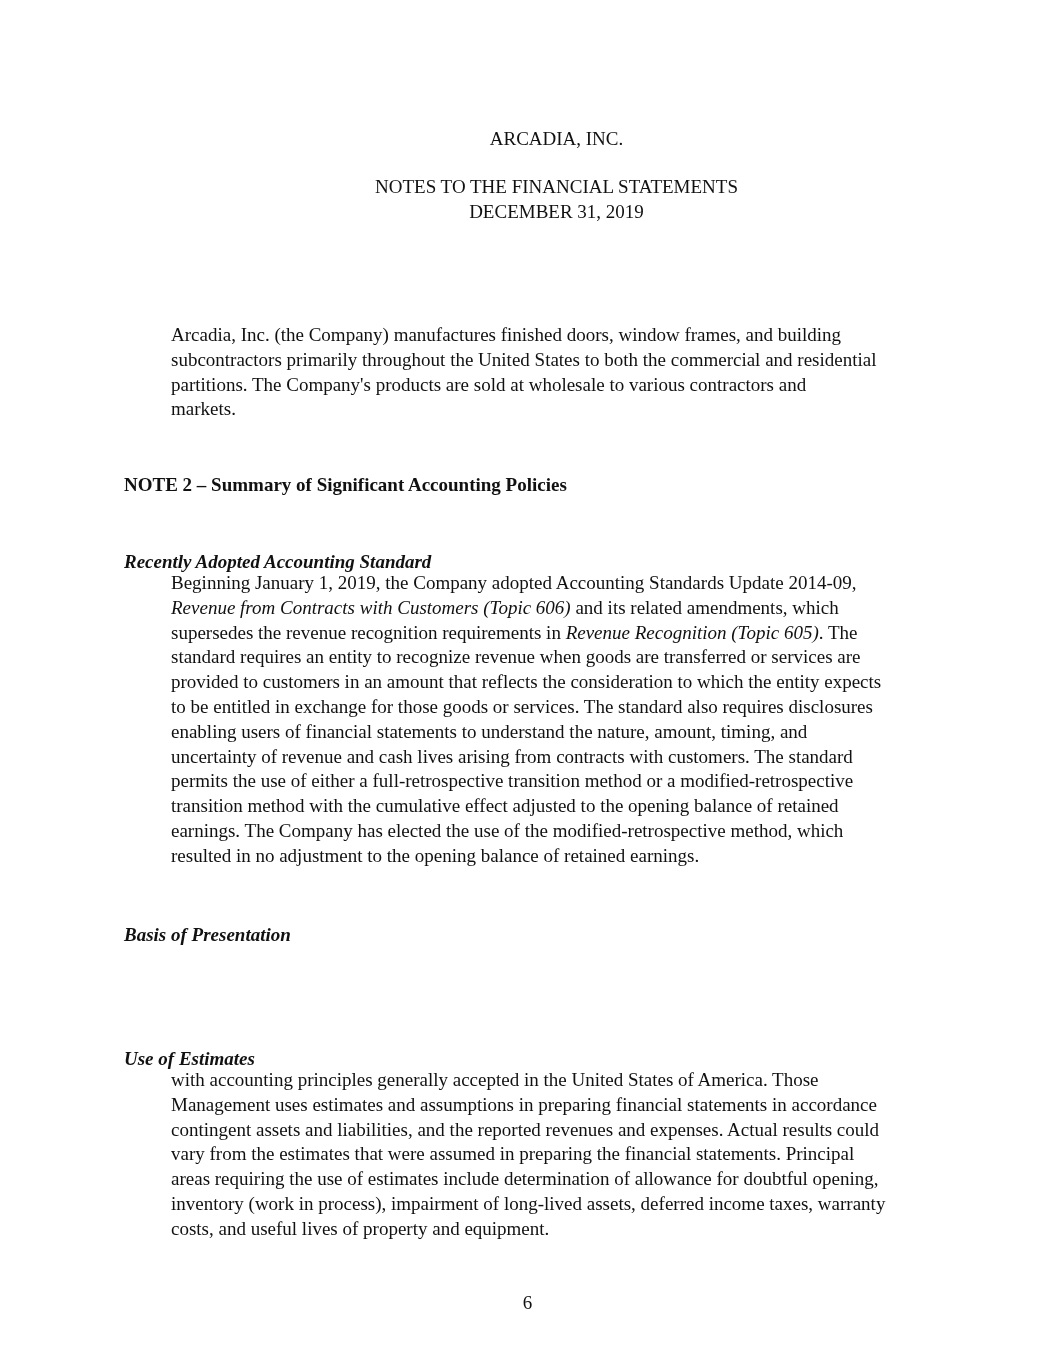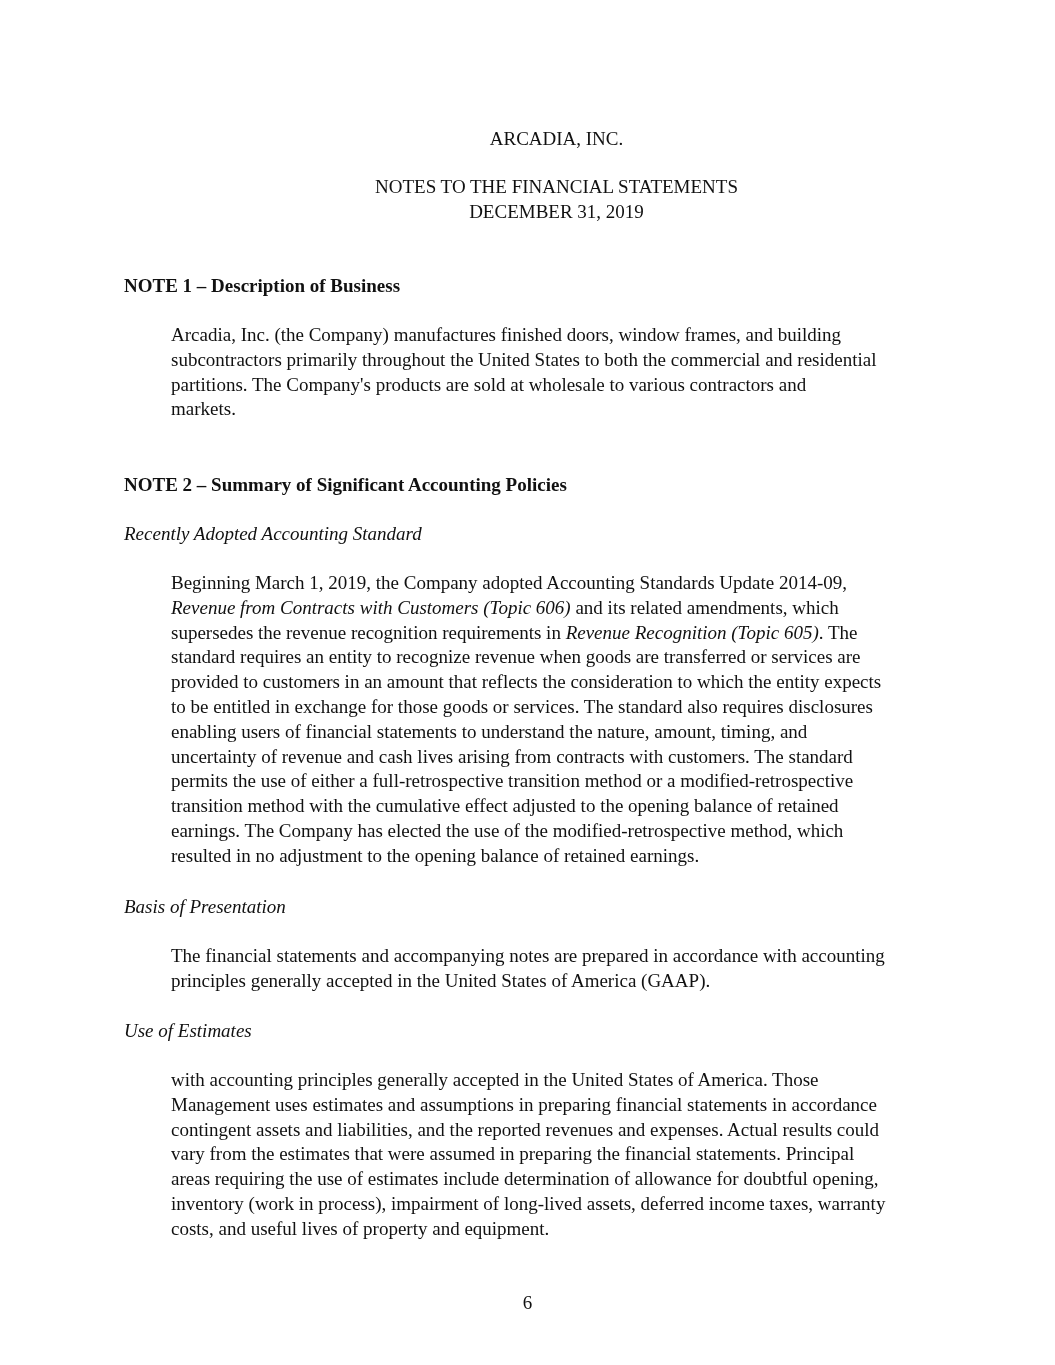--- a/index.html
+++ b/index.html
@@ -1,66 +1,61 @@
 <!DOCTYPE html>
 <html><head>
 <meta charset="utf-8">
 <style>
   html, body { margin: 0; padding: 0; background: #ffffff; }
   body { width: 1055px; height: 1365px; position: relative; overflow: hidden; }
   .page { position: absolute; left: 0; top: 0; width: 1055px; height: 1365px; background: #fff;
           font-family: "Liberation Serif", "DejaVu Serif", serif; color: #111; }
   .c { position: absolute; left: 0; width: 1055px; text-align: center; font-weight: normal; font-size: 19px; line-height: 24px; white-space: nowrap; padding-left: 29px; }
   .h { position: absolute; left: 124px; font-weight: bold; font-size: 19px; line-height: 24px; white-space: nowrap; }
-  .sh { position: absolute; left: 124px; font-weight: normal; font-style: italic; font-size: 19px; line-height: 24px; white-space: nowrap; }
+  .sh { position: absolute; left: 124px; font-weight: bold; font-style: italic; font-size: 19px; line-height: 24px; white-space: nowrap; margin-top: 28px; }
   .para { position: absolute; left: 124px; width: 820px; font-size: 19px; }
   .ln { display: block; height: 24.8px; line-height: 24.8px; white-space: nowrap; margin-left: 47px; }
   .ln i { font-style: italic; }
   .pg { position: absolute; left: 0; width: 1055px; text-align: center; font-size: 19px; line-height: 24px; }
 </style>
 </head>
 <body>
 
 <div class="page">
 
   <div class="c" style="top:127px">ARCADIA, INC.</div>
   <div class="c" style="top:175px">NOTES TO THE FINANCIAL STATEMENTS</div>
   <div class="c" style="top:200px">DECEMBER 31, 2019</div>
 
-  <div class="h" style="top:274px">NOTE 1 – Description of Business</div>
   <div class="para" style="top:323px">
     <span class="ln">Arcadia, Inc. (the Company) manufactures finished doors, window frames, and building</span>
     <span class="ln">subcontractors primarily throughout the United States to both the commercial and residential</span>
     <span class="ln">partitions. The Company's products are sold at wholesale to various contractors and</span>
     <span class="ln">markets.</span>
   </div>
 
   <div class="h" style="top:473px">NOTE 2 – Summary of Significant Accounting Policies</div>
 
   <div class="sh" style="top:522px">Recently Adopted Accounting Standard</div>
   <div class="para" style="top:571px">
-    <span class="ln">Beginning March 1, 2019, the Company adopted Accounting Standards Update 2014-09,</span>
+    <span class="ln">Beginning January 1, 2019, the Company adopted Accounting Standards Update 2014-09,</span>
     <span class="ln"><i>Revenue from Contracts with Customers (Topic 606)</i><span> and its related amendments, which</span></span>
     <span class="ln"><span>supersedes the revenue recognition requirements in </span><i>Revenue Recognition (Topic 605)</i><span>. The</span></span>
     <span class="ln">standard requires an entity to recognize revenue when goods are transferred or services are</span>
     <span class="ln">provided to customers in an amount that reflects the consideration to which the entity expects</span>
     <span class="ln">to be entitled in exchange for those goods or services. The standard also requires disclosures</span>
     <span class="ln">enabling users of financial statements to understand the nature, amount, timing, and</span>
     <span class="ln">uncertainty of revenue and cash lives arising from contracts with customers. The standard</span>
     <span class="ln">permits the use of either a full-retrospective transition method or a modified-retrospective</span>
     <span class="ln">transition method with the cumulative effect adjusted to the opening balance of retained</span>
     <span class="ln">earnings. The Company has elected the use of the modified-retrospective method, which</span>
     <span class="ln">resulted in no adjustment to the opening balance of retained earnings.</span>
   </div>
 
   <div class="sh" style="top:895px">Basis of Presentation</div>
-  <div class="para" style="top:944px">
-    <span class="ln">The financial statements and accompanying notes are prepared in accordance with accounting</span>
-    <span class="ln">principles generally accepted in the United States of America (GAAP).</span>
-  </div>
 
   <div class="sh" style="top:1019px">Use of Estimates</div>
   <div class="para" style="top:1068px">
     <span class="ln">with accounting principles generally accepted in the United States of America.  Those</span>
     <span class="ln">Management uses estimates and assumptions in preparing financial statements in accordance</span>
     <span class="ln">contingent assets and liabilities, and the reported revenues and expenses.  Actual results could</span>
     <span class="ln">vary from the estimates that were assumed in preparing the financial statements.  Principal</span>
     <span class="ln">areas requiring the use of estimates include determination of allowance for doubtful opening,</span>
     <span class="ln">inventory (work in process), impairment of long-lived assets, deferred income taxes, warranty</span>
     <span class="ln">costs, and useful lives of property and equipment.</span>

